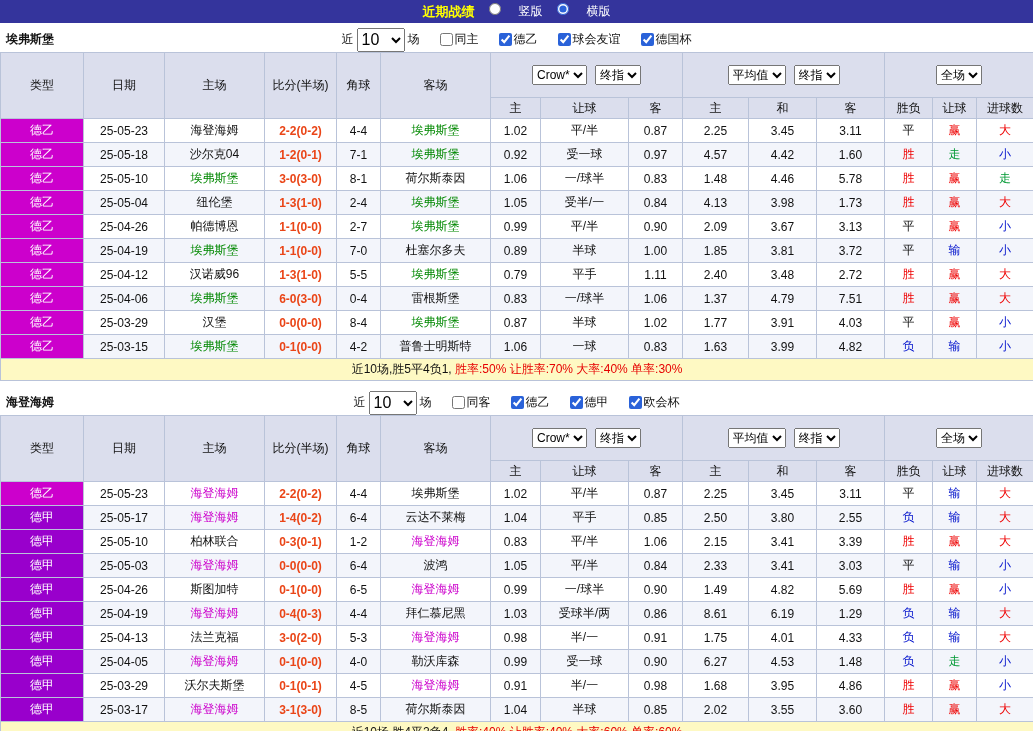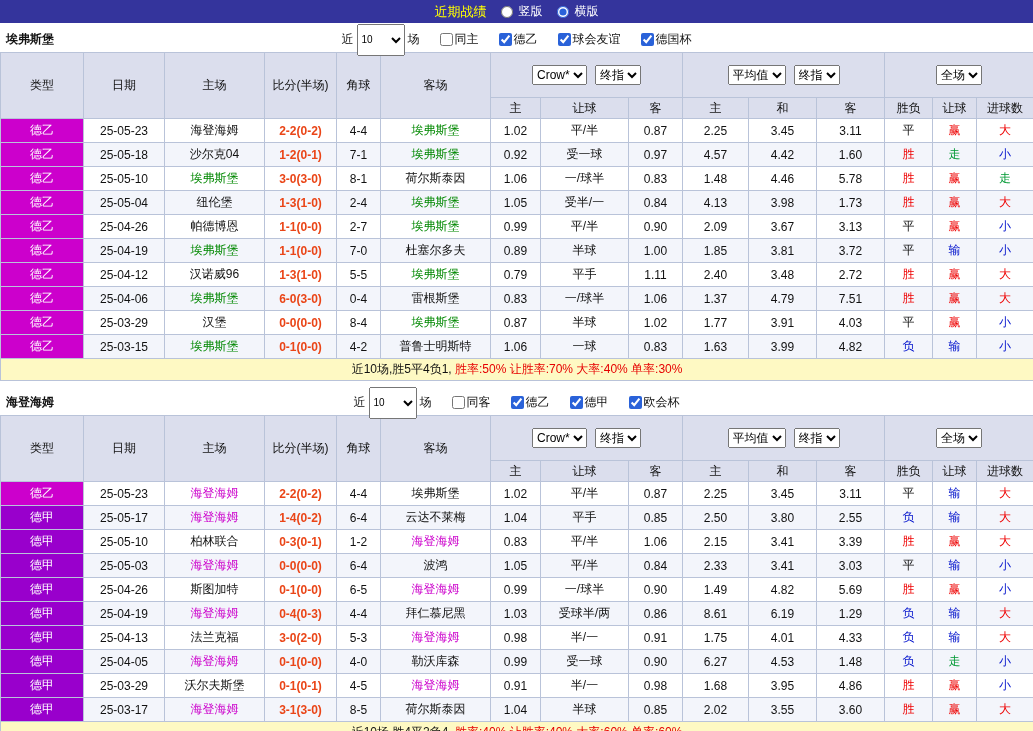--- a/index.html
+++ b/index.html
@@ -15,43 +15,42 @@
 
   
   .topbar {
     height: 23px;
     background: #34349c;
     display: flex;
     align-items: center;
     justify-content: center;
     gap: 14px;
   }
-  .tb-title { color: #ffff00; font-weight: normal; font-size: 13px; }
+  .tb-title { color: #ffff00; font-weight: bold; font-size: 13px; }
   .tb-radio {
     color: #fff;
     display: inline-flex;
-    align-items: center;
-    gap: 6px;
+    gap: 18px;
     cursor: pointer;
   }
   .tb-radio input { margin:0; width:12px; height:12px; }
 
   
   .section { margin-top: 4px; }
   .section + .section { margin-top: 9px; }
   .filterbar {
     position: relative;
     height: 25px;
     display: flex;
     align-items: center;
     justify-content: center;
   }
   .team-name { position: absolute; left: 6px; font-weight: bold; }
   .fc { display: inline-flex; align-items: center; gap: 3px; }
-  .sel-count { width: 48px; height: 32px; font-size: 10px; }
+  .sel-count { width: 48px; height: 24px; font-size: 16px; }
   .cb { display: inline-flex; align-items: center; gap: 2px; margin-left: 17px; cursor: pointer; }
   .cb input { margin: 0; width: 13px; height: 13px; }
 
   
   table { width: 1033px; border-collapse: collapse; table-layout: fixed; font-size: 12px; }
   th, td {
     border: 1px solid #b9c3d9;
     text-align: center;
     white-space: nowrap;
     overflow: hidden;

